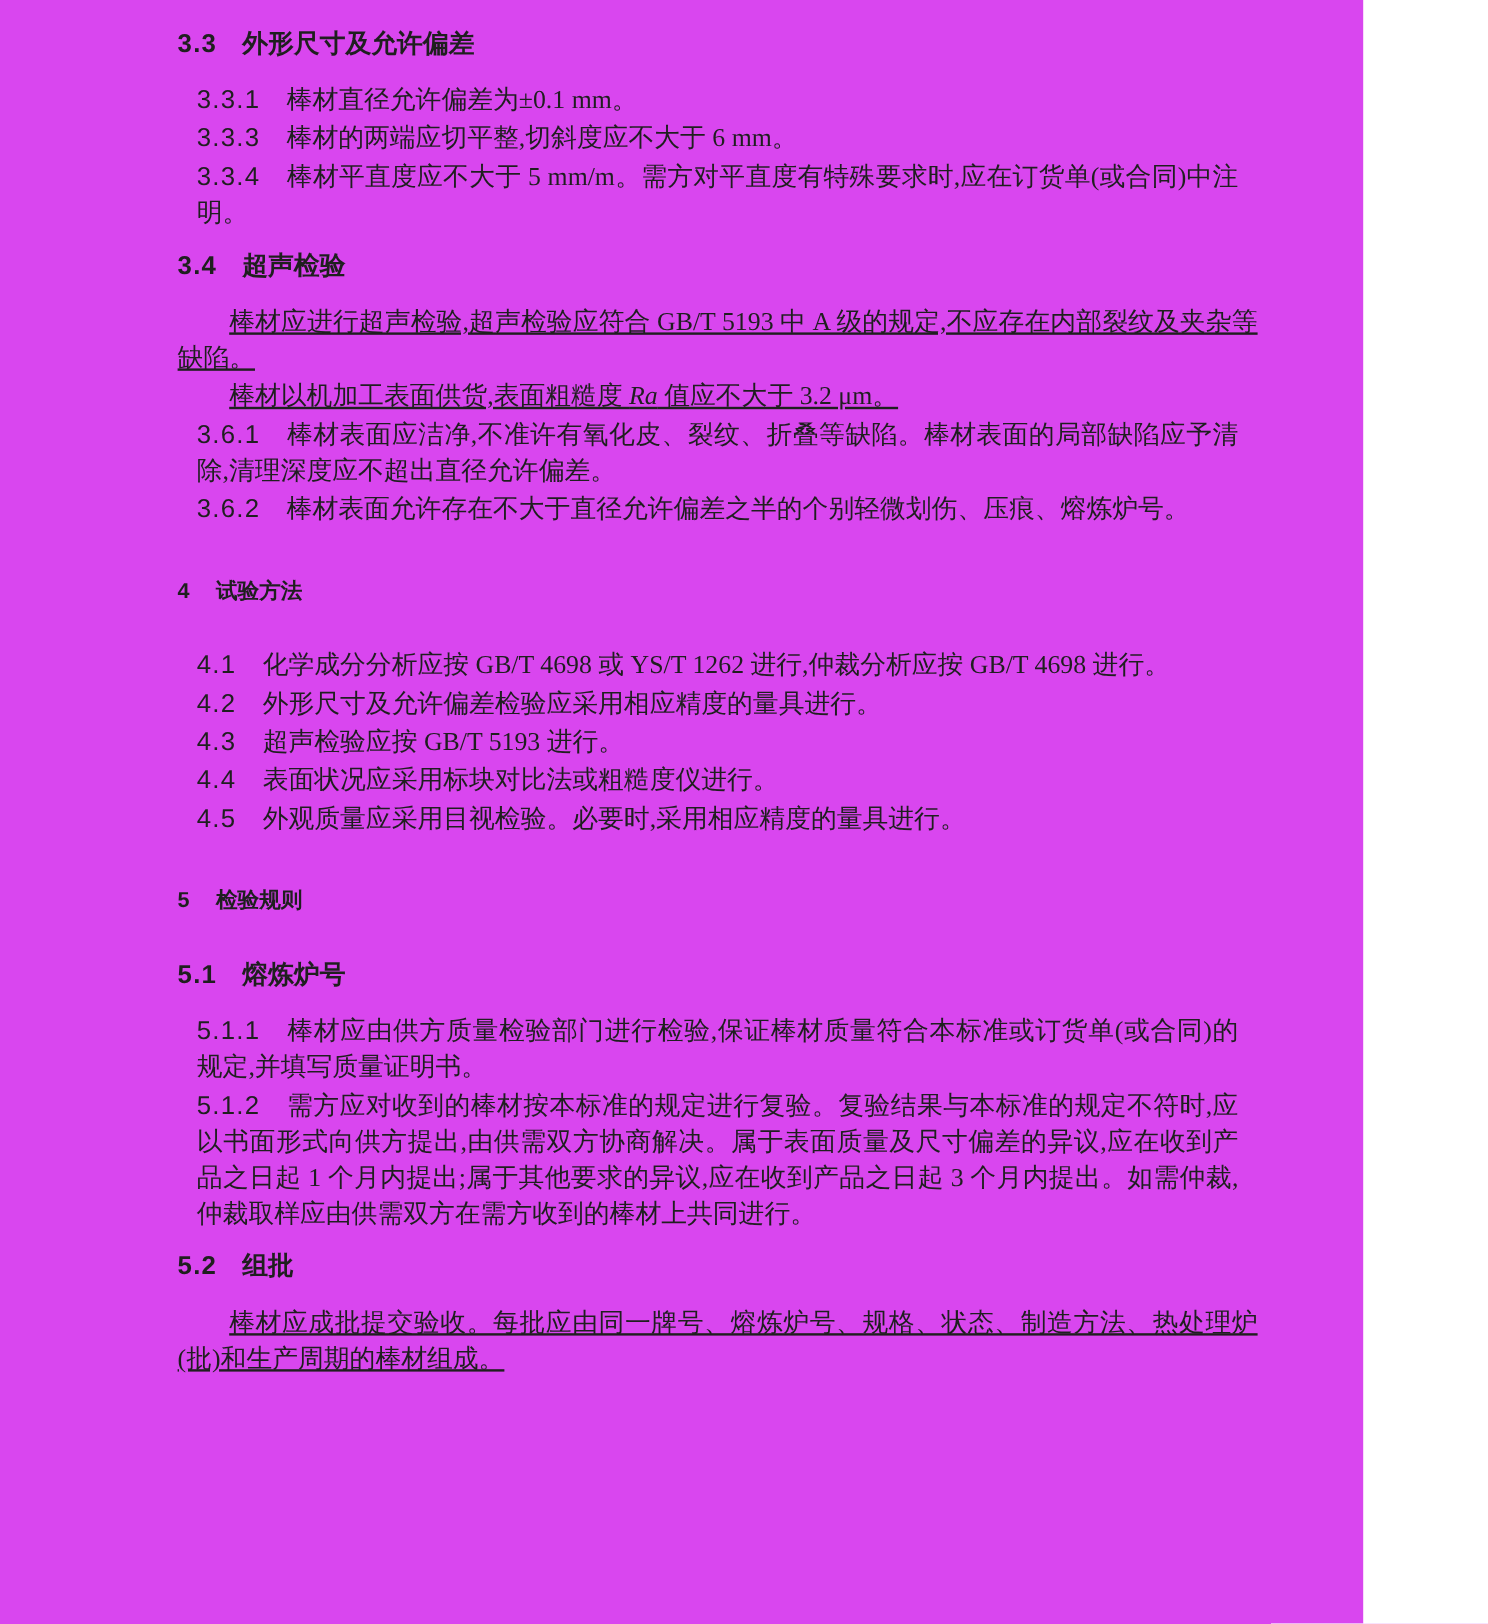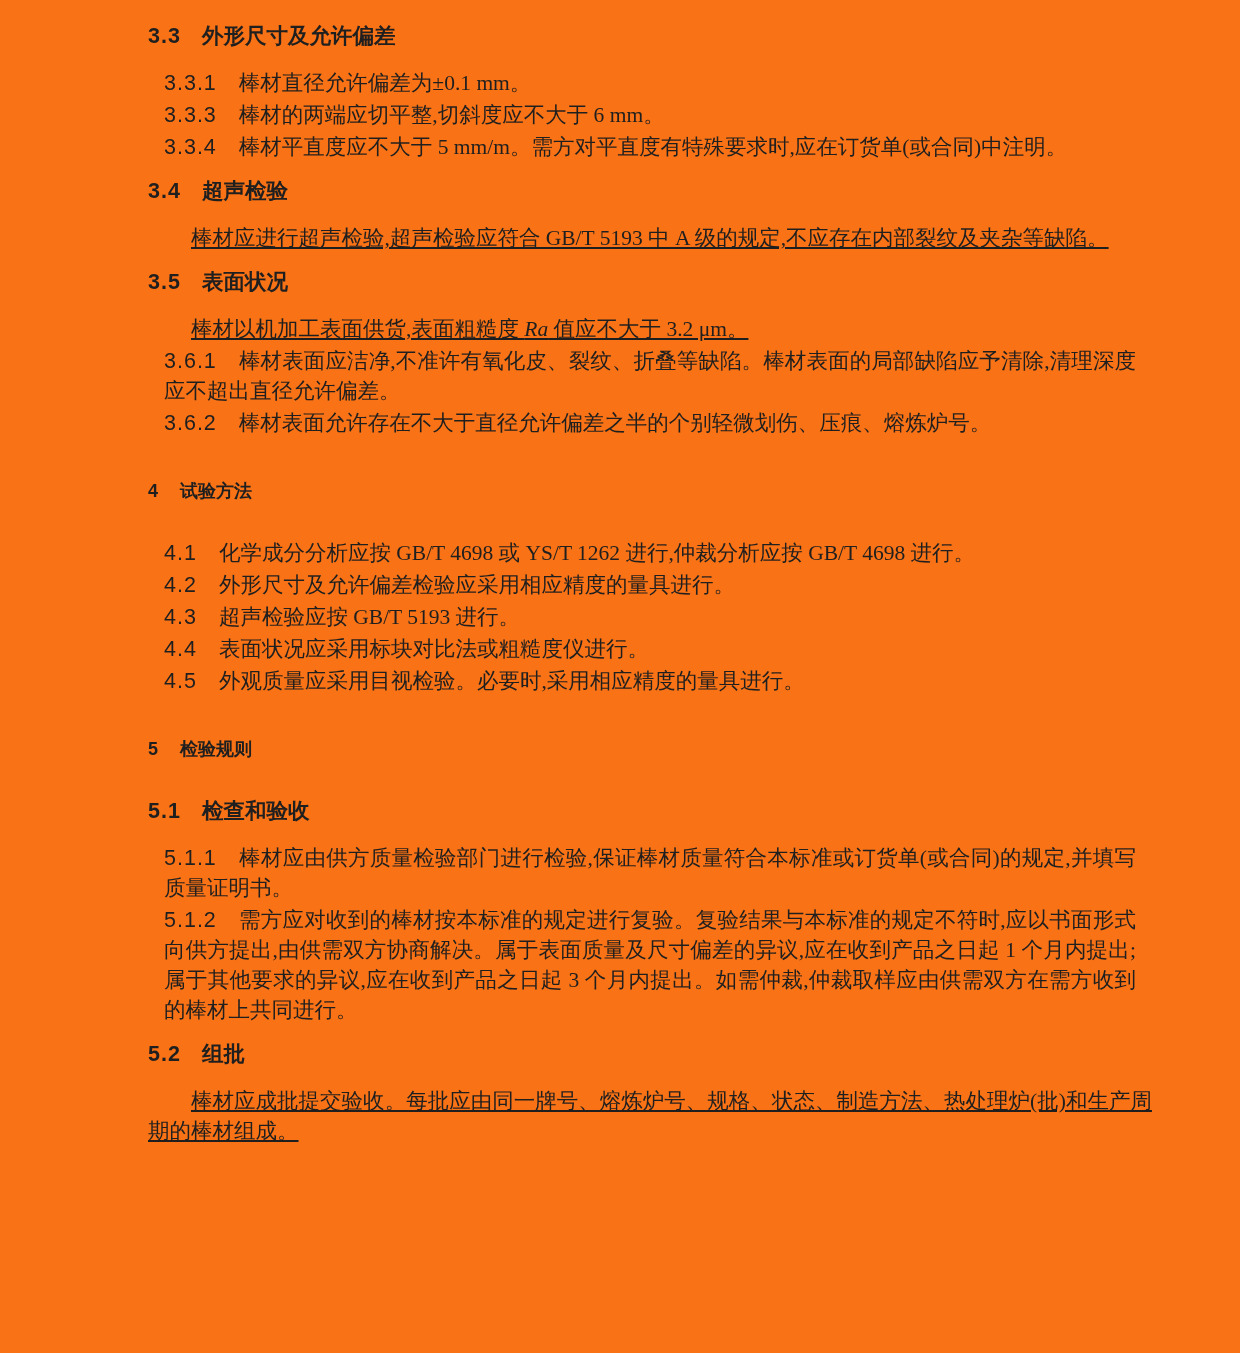--- a/index.html
+++ b/index.html
@@ -3,23 +3,23 @@
 <meta charset="utf-8">
 <style>
   html, body {
     margin: 0;
     padding: 0;
     background: #ffffff;
   }
   .page {
     position: relative;
     box-sizing: border-box;
-    width: 1240px;
+    width: 1136px;
     min-height: 1353px;
-    background: #f97316;
+    background: #d946ef;
     color: #1f1f1f;
     padding: 21px 88px 30px 148px;
     font-family: "Liberation Serif", "DejaVu Serif", serif;
     font-size: 21.5px;
     line-height: 30px;
   }
   
   .h1 {
     font-family: "Liberation Sans", "DejaVu Sans", sans-serif;
     font-weight: 700;
@@ -77,21 +77,20 @@
 
 
   <p class="item"><span class="num">3.3.3</span><span>棒材的两端应切平整,切斜度应不大于 6 mm。</span></p>
 
   <p class="item"><span class="num">3.3.4</span><span>棒材平直度应不大于 5 mm/m。需方对平直度有特殊要求时,应在订货单(或合同)中注明。</span></p>
 
   <h2 class="h2"><span class="num">3.4</span><span class="ttl">超声检验</span></h2>
 
   <p class="para"><span>棒材应进行超声检验,超声检验应符合 GB/T 5193 中 A 级的规定,不应存在内部裂纹及夹杂等缺陷。</span></p>
 
-  <h2 class="h2"><span class="num">3.5</span><span class="ttl">表面状况</span></h2>
 
   <p class="para"><span>棒材以机加工表面供货,表面粗糙度 </span><i class="ra">Ra</i><span> 值应不大于 3.2 μm。</span></p>
 
 
   <p class="item"><span class="num">3.6.1</span><span>棒材表面应洁净,不准许有氧化皮、裂纹、折叠等缺陷。棒材表面的局部缺陷应予清除,清理深度应不超出直径允许偏差。</span></p>
 
   <p class="item"><span class="num">3.6.2</span><span>棒材表面允许存在不大于直径允许偏差之半的个别轻微划伤、压痕、熔炼炉号。</span></p>
 
   <h1 class="h1"><span class="num">4</span><span class="ttl">试验方法</span></h1>
 
@@ -100,21 +99,21 @@
   <p class="item"><span class="num">4.2</span><span>外形尺寸及允许偏差检验应采用相应精度的量具进行。</span></p>
 
   <p class="item"><span class="num">4.3</span><span>超声检验应按 GB/T 5193 进行。</span></p>
 
   <p class="item"><span class="num">4.4</span><span>表面状况应采用标块对比法或粗糙度仪进行。</span></p>
 
   <p class="item"><span class="num">4.5</span><span>外观质量应采用目视检验。必要时,采用相应精度的量具进行。</span></p>
 
   <h1 class="h1"><span class="num">5</span><span class="ttl">检验规则</span></h1>
 
-  <h2 class="h2"><span class="num">5.1</span><span class="ttl">检查和验收</span></h2>
+  <h2 class="h2"><span class="num">5.1</span><span class="ttl">熔炼炉号</span></h2>
 
   <p class="item"><span class="num">5.1.1</span><span>棒材应由供方质量检验部门进行检验,保证棒材质量符合本标准或订货单(或合同)的规定,并填写质量证明书。</span></p>
 
   <p class="item"><span class="num">5.1.2</span><span>需方应对收到的棒材按本标准的规定进行复验。复验结果与本标准的规定不符时,应以书面形式向供方提出,由供需双方协商解决。属于表面质量及尺寸偏差的异议,应在收到产品之日起 1 个月内提出;属于其他要求的异议,应在收到产品之日起 3 个月内提出。如需仲裁,仲裁取样应由供需双方在需方收到的棒材上共同进行。</span></p>
 
   <h2 class="h2"><span class="num">5.2</span><span class="ttl">组批</span></h2>
 
   <p class="para"><span>棒材应成批提交验收。每批应由同一牌号、熔炼炉号、规格、状态、制造方法、热处理炉(批)和生产周期的棒材组成。</span></p>
 
 </div>

